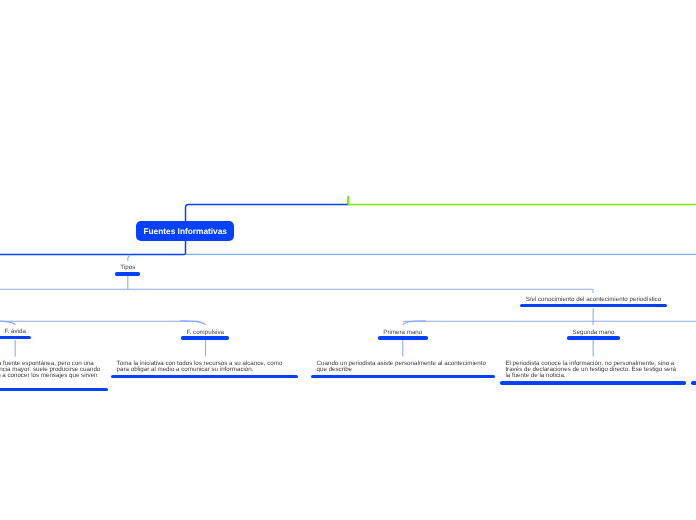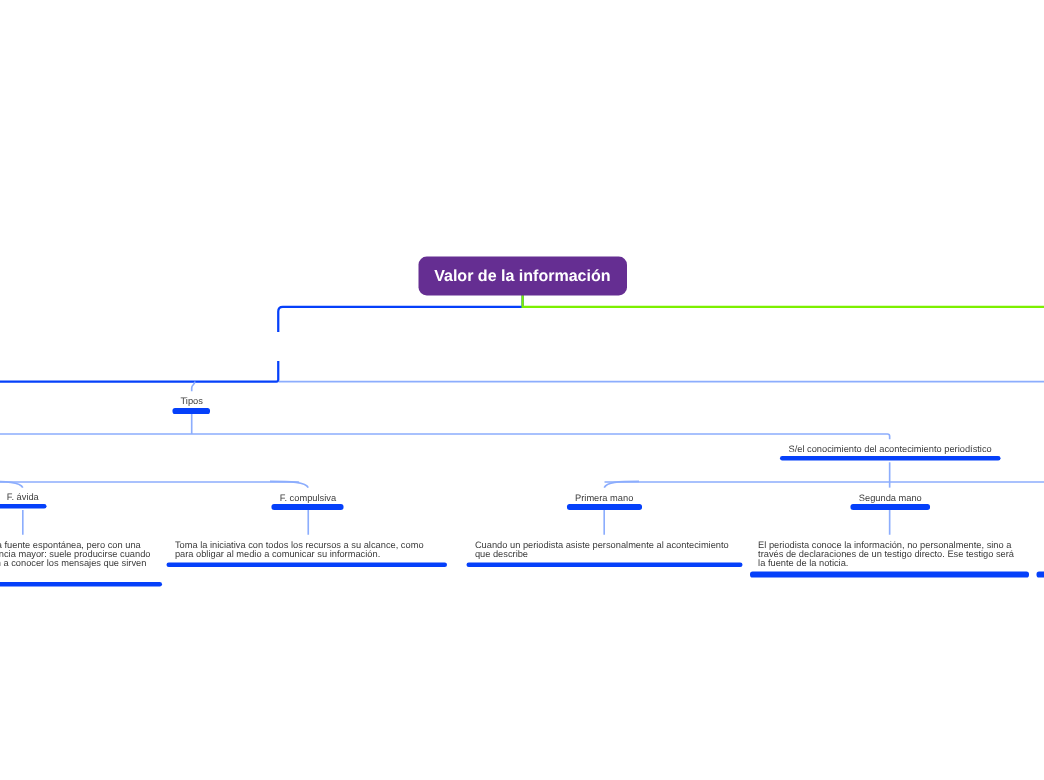--- a/index.html
+++ b/index.html
@@ -61,24 +61,24 @@
     <path d="M-4,321.3 L199,321.3" fill="none" stroke="#8cadfd" stroke-width="1.1" stroke-linecap="round"></path>
     <path d="M-10,320.9 C4,320.9 13.5,321.4 15.2,325.1" fill="none" stroke="#8cadfd" stroke-width="1.1"></path>
     <path d="M180,320.9 C194,320.9 203.8,321.4 205.5,325.1" fill="none" stroke="#8cadfd" stroke-width="1.1"></path>
 
     <path d="M15.2,340 L15.2,356.5" fill="none" stroke="#8cadfd" stroke-width="1.1"></path>
     <path d="M205.5,340 L205.5,356.5" fill="none" stroke="#8cadfd" stroke-width="1.1"></path>
     <path d="M402.8,340 L402.8,356.5" fill="none" stroke="#8cadfd" stroke-width="1.1"></path>
     <path d="M593.1,340 L593.1,356.5" fill="none" stroke="#8cadfd" stroke-width="1.1"></path>
   </svg>
 
-  <div class="node" id="root-node">
-    <span class="lbl">Valor de la información</span>
+
+  <div class="node" id="fuentes-node">
+    <span class="lbl">Fuentes Informativas</span>
   </div>
-
 
   <div class="node bar-node" style="left:115.3px;top:272.2px;width:25px;height:3.4px;">
     <span class="lbl">Tipos</span>
     <span class="bar"></span>
   </div>
 
   <div class="node bar-node" style="left:-0.8px;top:336.0px;width:32px;height:3.4px;">
     <span class="lbl">F. ávida</span>
     <span class="bar"></span>
   </div>

